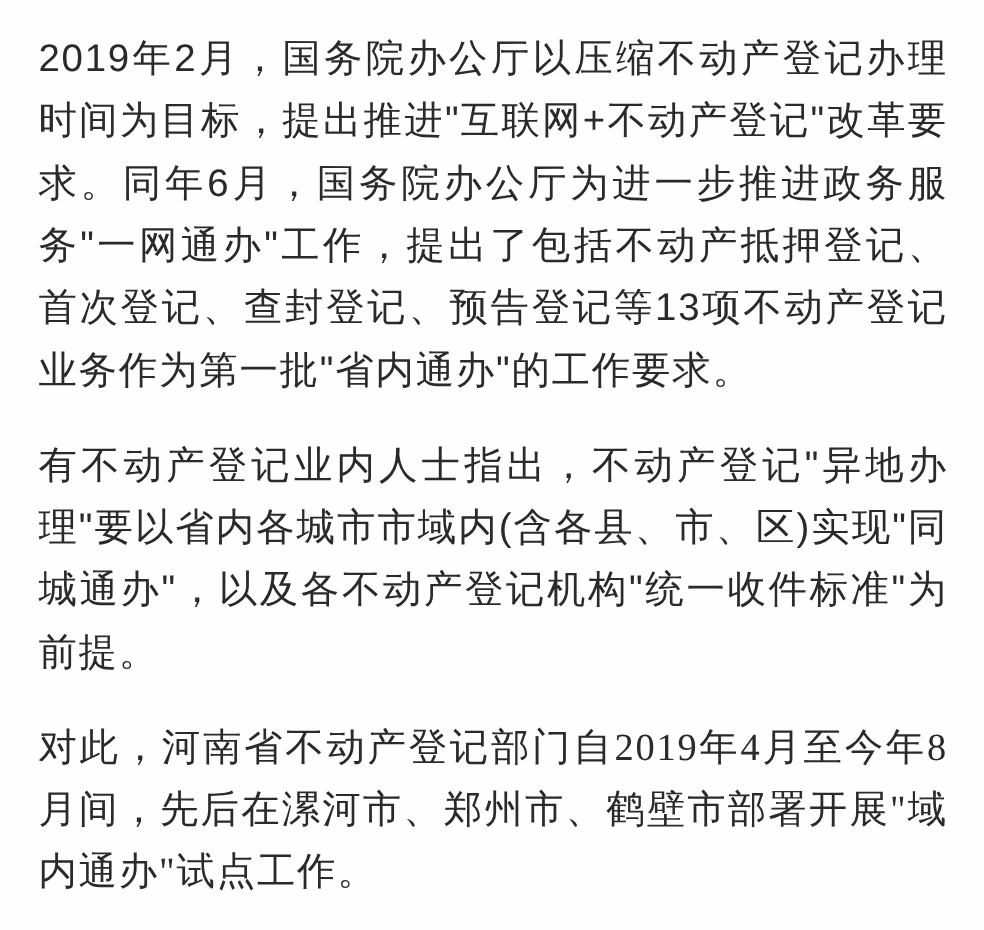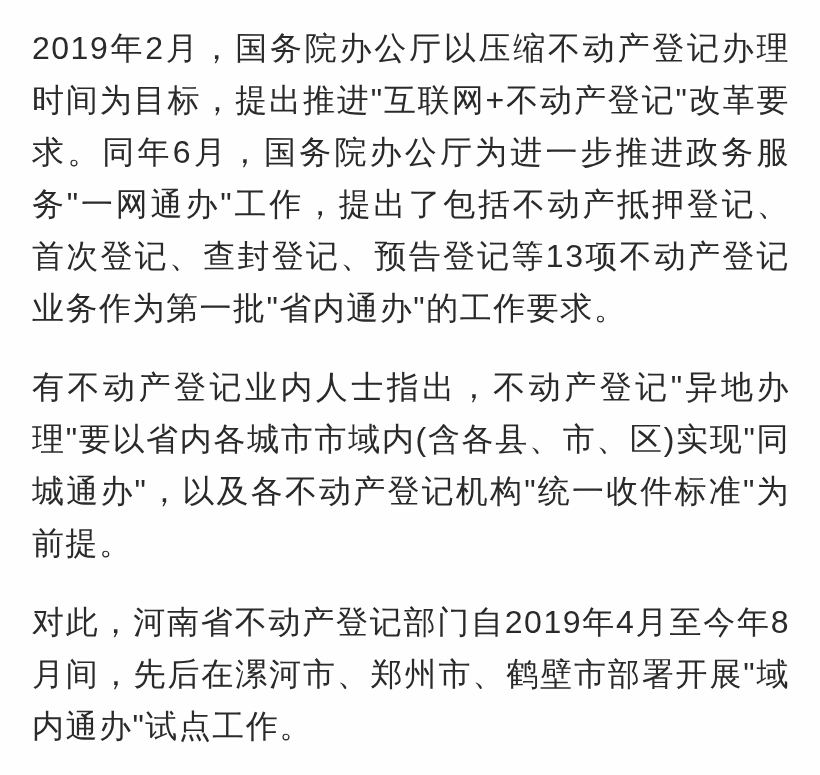--- a/index.html
+++ b/index.html
@@ -25,20 +25,21 @@
     font-size: 32px;
     line-height: 52px;
     letter-spacing: 1.5px;
     color: #2a2a2a;
     text-align: justify;
     text-justify: inter-ideograph;
     word-break: break-all;
   }
   .article p:last-child {
     margin-bottom: 0;
+    font-family: Liberation Serif, serif;
   }
 </style>
 </head>
 <body>
 
 <div class="article">
   <p>2019年2月，国务院办公厅以压缩不动产登记办理时间为目标，提出推进"互联网+不动产登记"改革要求。同年6月，国务院办公厅为进一步推进政务服务"一网通办"工作，提出了包括不动产抵押登记、首次登记、查封登记、预告登记等13项不动产登记业务作为第一批"省内通办"的工作要求。</p>
   <p>有不动产登记业内人士指出，不动产登记"异地办理"要以省内各城市市域内(含各县、市、区)实现"同城通办"，以及各不动产登记机构"统一收件标准"为前提。</p>
   <p>对此，河南省不动产登记部门自2019年4月至今年8月间，先后在漯河市、郑州市、鹤壁市部署开展"域内通办"试点工作。</p>
 </div>

